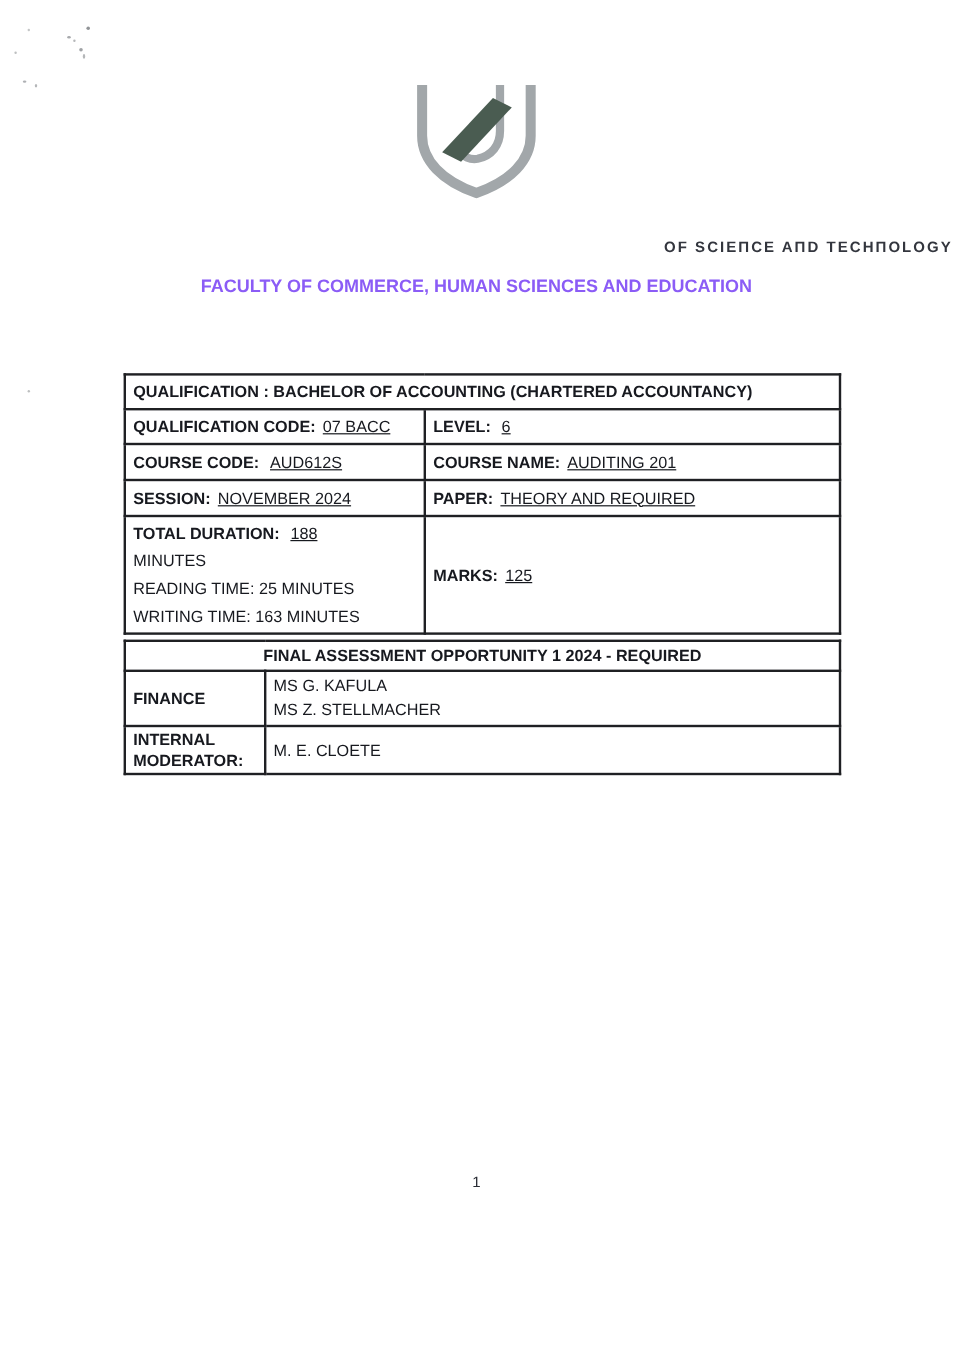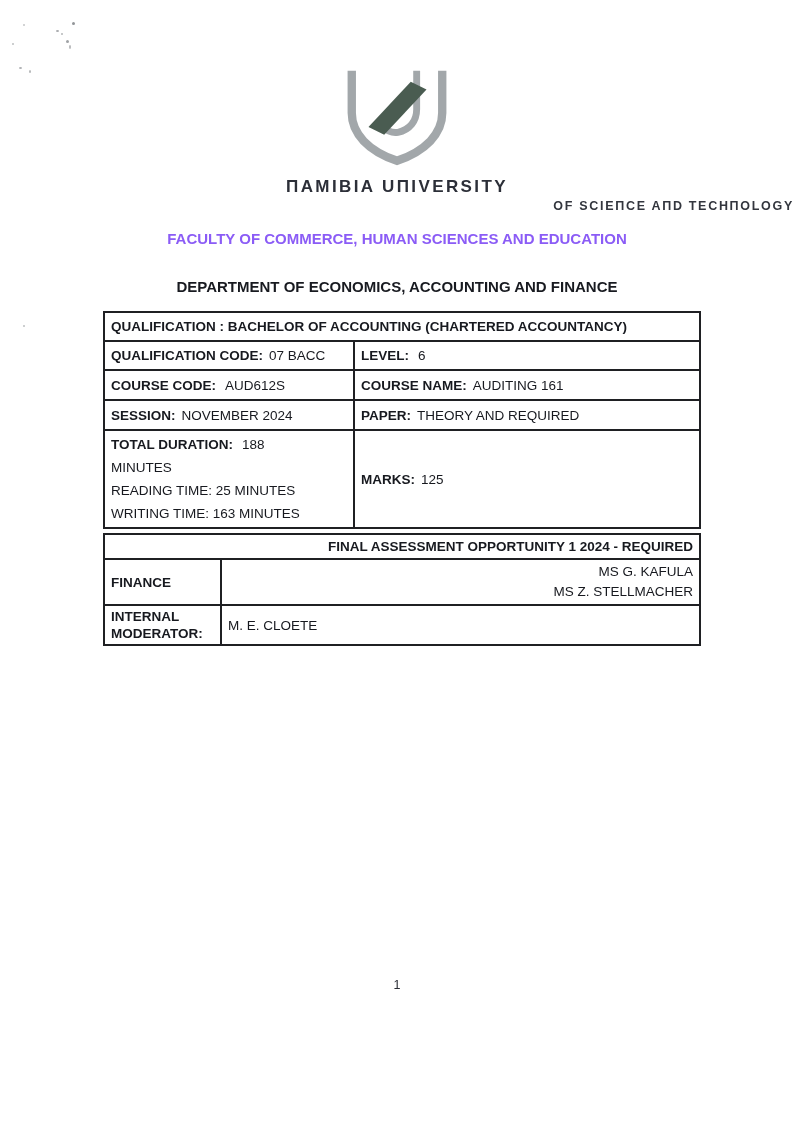--- a/index.html
+++ b/index.html
@@ -43,26 +43,26 @@
   .tbl td{
     border:2px solid #1f2023;
     font-size:13.5px;
     padding:2px 6px;
     vertical-align:middle;
     overflow:hidden;
   }
   .t1{top:311px;}
   .t2{top:533px;}
   .b{font-weight:bold;}
-  .val{margin-left:6px;}
+  .val{margin-left:6px;text-decoration:underline;}
   .title-cell{font-weight:bold;}
-  .t2 .title-cell{text-align:right;margin-left:46px;}
+  .t2 .title-cell{text-align:center;margin-left:46px;}
   .dur-cell{vertical-align:middle;line-height:23px;padding-top:4px;padding-bottom:4px;}
   .examiner-label{vertical-align:top;padding-top:3px;}
-  .examiner-names{vertical-align:middle;line-height:20px;text-align:right;}
+  .examiner-names{vertical-align:middle;line-height:20px;}
   .moderator-label{vertical-align:middle;line-height:17px;}
   .moderator-name{vertical-align:bottom;padding-bottom:5px;}
   .page-number{
     position:absolute;top:978px;left:0;width:100%;
     text-align:center;font-size:12.5px;color:#2a2d35;
   }
 </style>
 </head>
 <body>
 
@@ -80,42 +80,40 @@
   <div class="speck" style="left:23px;top:325px;width:2px;height:2px;opacity:.45"></div>
 
   <div class="logo-wrap">
     <svg width="118" height="104" viewBox="0 0 120 104">
       <path d="M45 57 C48 63 55 65.5 61 64.5 C73 62 80 53 80 41 L80 2" fill="none" stroke="#a2a7aa" stroke-width="7"></path>
       <polygon points="31,59 74,13 90,21 47,67" fill="#4a5c51"></polygon>
       <path d="M14 2 L14 45 C14 66 31 83.5 60 93.5 C89 83.5 106 66 106 45 L106 2" fill="none" stroke="#a2a7aa" stroke-width="8.5"></path>
     </svg>
   </div>
 
-  <div class="wordmark1">ΠAMIBIA UΠIVERSITY</div>
   <div class="wordmark2">OF SCIEΠCE AΠD TECHΠOLOGY</div>
 
   <div class="faculty">FACULTY OF COMMERCE, HUMAN SCIENCES AND EDUCATION</div>
-  <div class="department">DEPARTMENT OF ECONOMICS, ACCOUNTING AND FINANCE</div>
 
   <table class="tbl t1">
     <colgroup>
         <col style="width:250px">
         <col>
       </colgroup>
     <tbody>
         <tr style="height:29px">
       <td colspan="2" class="title-cell">QUALIFICATION : BACHELOR OF ACCOUNTING (CHARTERED ACCOUNTANCY)</td>
     </tr>
     <tr style="height:29px">
       <td><span class="b">QUALIFICATION CODE:</span><span class="val">07 BACC</span></td>
       <td><span class="b">LEVEL:</span><span class="val" style="margin-left:9px">6</span></td>
     </tr>
     <tr style="height:30px">
       <td><span class="b">COURSE CODE:</span><span class="val" style="margin-left:9px">AUD612S</span></td>
-      <td><span class="b">COURSE NAME:</span><span class="val">AUDITING 161</span></td>
+      <td><span class="b">COURSE NAME:</span><span class="val">AUDITING 201</span></td>
     </tr>
     <tr style="height:30px">
       <td><span class="b">SESSION:</span><span class="val">NOVEMBER 2024</span></td>
       <td><span class="b">PAPER:</span><span class="val">THEORY AND REQUIRED</span></td>
     </tr>
     <tr style="height:88px">
       <td class="dur-cell">
         <div><span class="b">TOTAL DURATION:</span><span class="val" style="margin-left:9px">188</span></div>
         <div>MINUTES</div>
         <div>READING TIME: 25 MINUTES</div>

